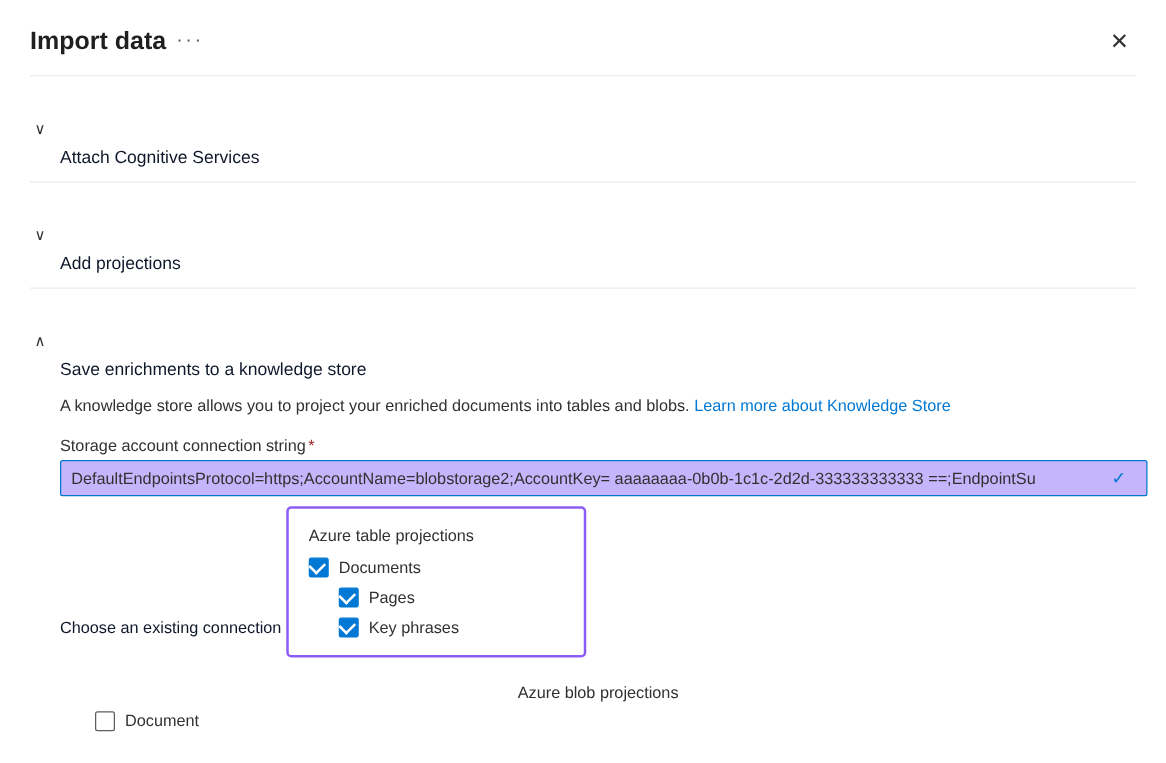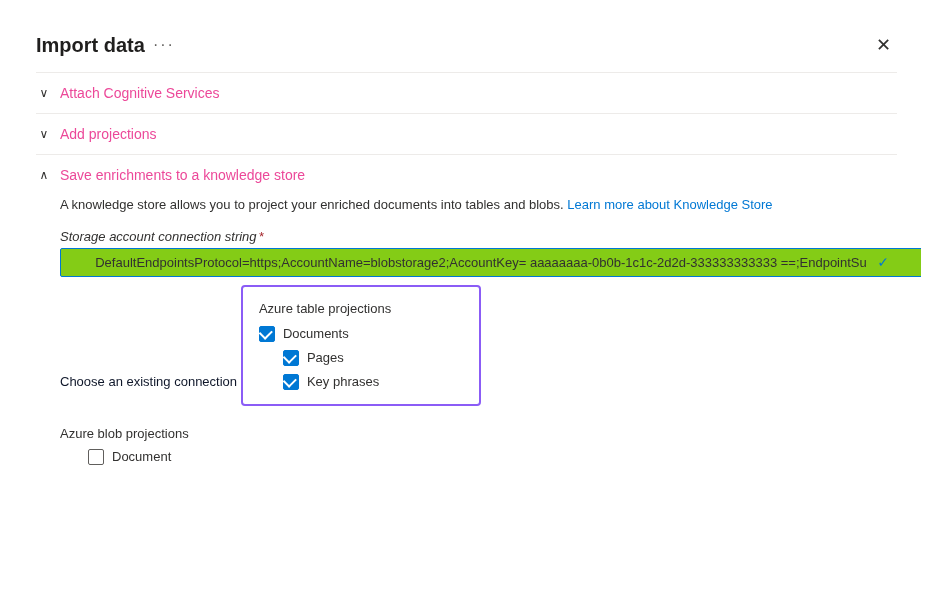--- a/index.html
+++ b/index.html
@@ -10,21 +10,21 @@
       background: #fff;
       width: 933px;
       height: 610px;
       overflow: hidden;
     }
     .panel {
       width: 933px;
       height: 564px;
       background: #fff;
       position: relative;
-      padding: 12px;
+      padding: 0;
     }
     .panel-header {
       display: flex;
       align-items: center;
       justify-content: space-between;
       padding: 18px 24px 12px 24px;
       border-bottom: none;
     }
     .panel-title-row {
       display: flex;
@@ -69,60 +69,59 @@
     }
     .chevron {
       font-size: 12px;
       color: #323130;
       width: 16px;
       text-align: center;
       flex-shrink: 0;
     }
     .accordion-label {
       font-size: 14px;
-      color: #ec4899;
+      color: #0f172a;
+      margin-top: 44px;
     }
     .accordion-body {
       padding: 0 0 16px 24px;
     }
     .description-text {
       font-size: 13px;
       color: #323130;
       margin-bottom: 14px;
       line-height: 1.5;
     }
     .description-text a {
       color: #0078d4;
       text-decoration: none;
     }
     .field-label {
       font-size: 13px;
       color: #323130;
       margin-bottom: 4px;
       font-weight: 500;
-      font-style: italic;
     }
     .required-star {
       color: #a4262c;
       margin-left: 2px;
     }
     .connection-input-wrap {
       position: relative;
       margin-bottom: 8px;
     }
     .connection-input {
       width: 870px;
       border: 1px solid #0078d4;
       border-radius: 2px;
       padding: 6px 36px 6px 8px;
       font-size: 13px;
       color: #323130;
       outline: none;
-      background: #84cc16;
-      text-align: center;
+      background: #c4b5fd;
     }
     .input-check-icon {
       position: absolute;
       right: 8px;
       top: 50%;
       transform: translateY(-50%);
       color: #0078d4;
       font-size: 14px;
     }
     .existing-conn-link {
@@ -184,20 +183,21 @@
       color: #323130;
     }
     .blob-section {
       margin-top: 4px;
     }
     .blob-section-label {
       font-size: 13px;
       font-weight: 500;
       color: #323130;
       margin-bottom: 8px;
+      text-align: center;
     }
   </style>
 </head>
 <body>
 
 <div class="panel">
   <div class="panel-header">
     <div class="panel-title-row">
       <span class="panel-title">Import data</span>
       <span class="panel-dots">···</span>

